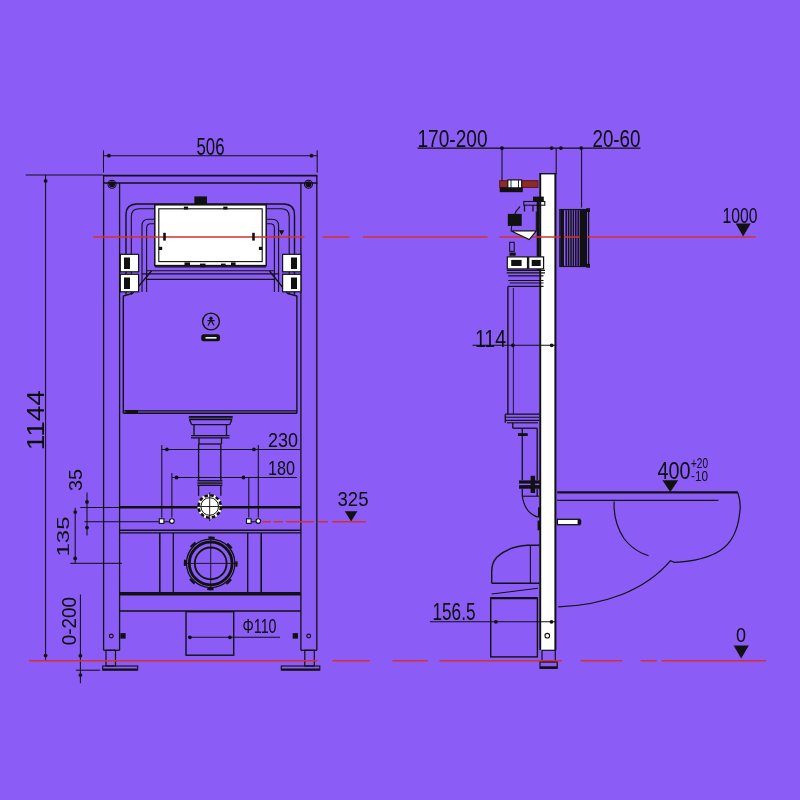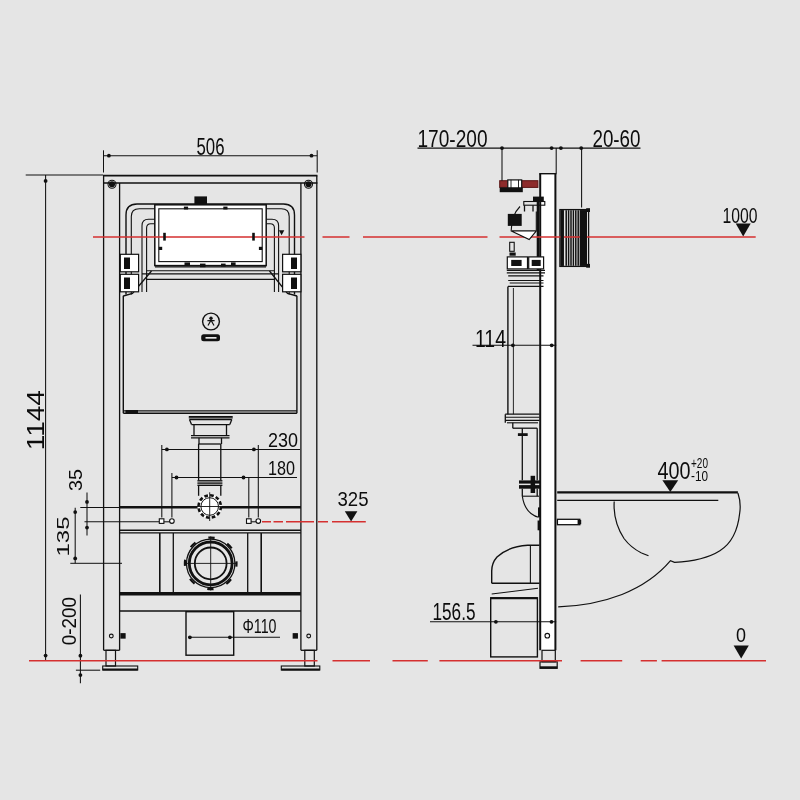--- a/index.html
+++ b/index.html
@@ -1,16 +1,16 @@
 <!DOCTYPE html>
 <html><head>
 <meta charset="utf-8">
 <style>
 html,body{margin:0;padding:0;background:#fff;}
-#page{width:800px;height:800px;background:#e5e5e5;position:relative;overflow:hidden;}
+#page{width:800px;height:800px;background:#8b5cf6;position:relative;overflow:hidden;}
 svg{display:block;}
 text{font-family:"Liberation Sans",sans-serif;fill:#0c0c0c;}
 </style>
 </head>
 <body>
 <div id="page">
 <svg width="800" height="800" viewBox="0 0 800 800">
 <g id="black" stroke="#111" fill="none" stroke-width="1.3">
 
 <g id="frame">

